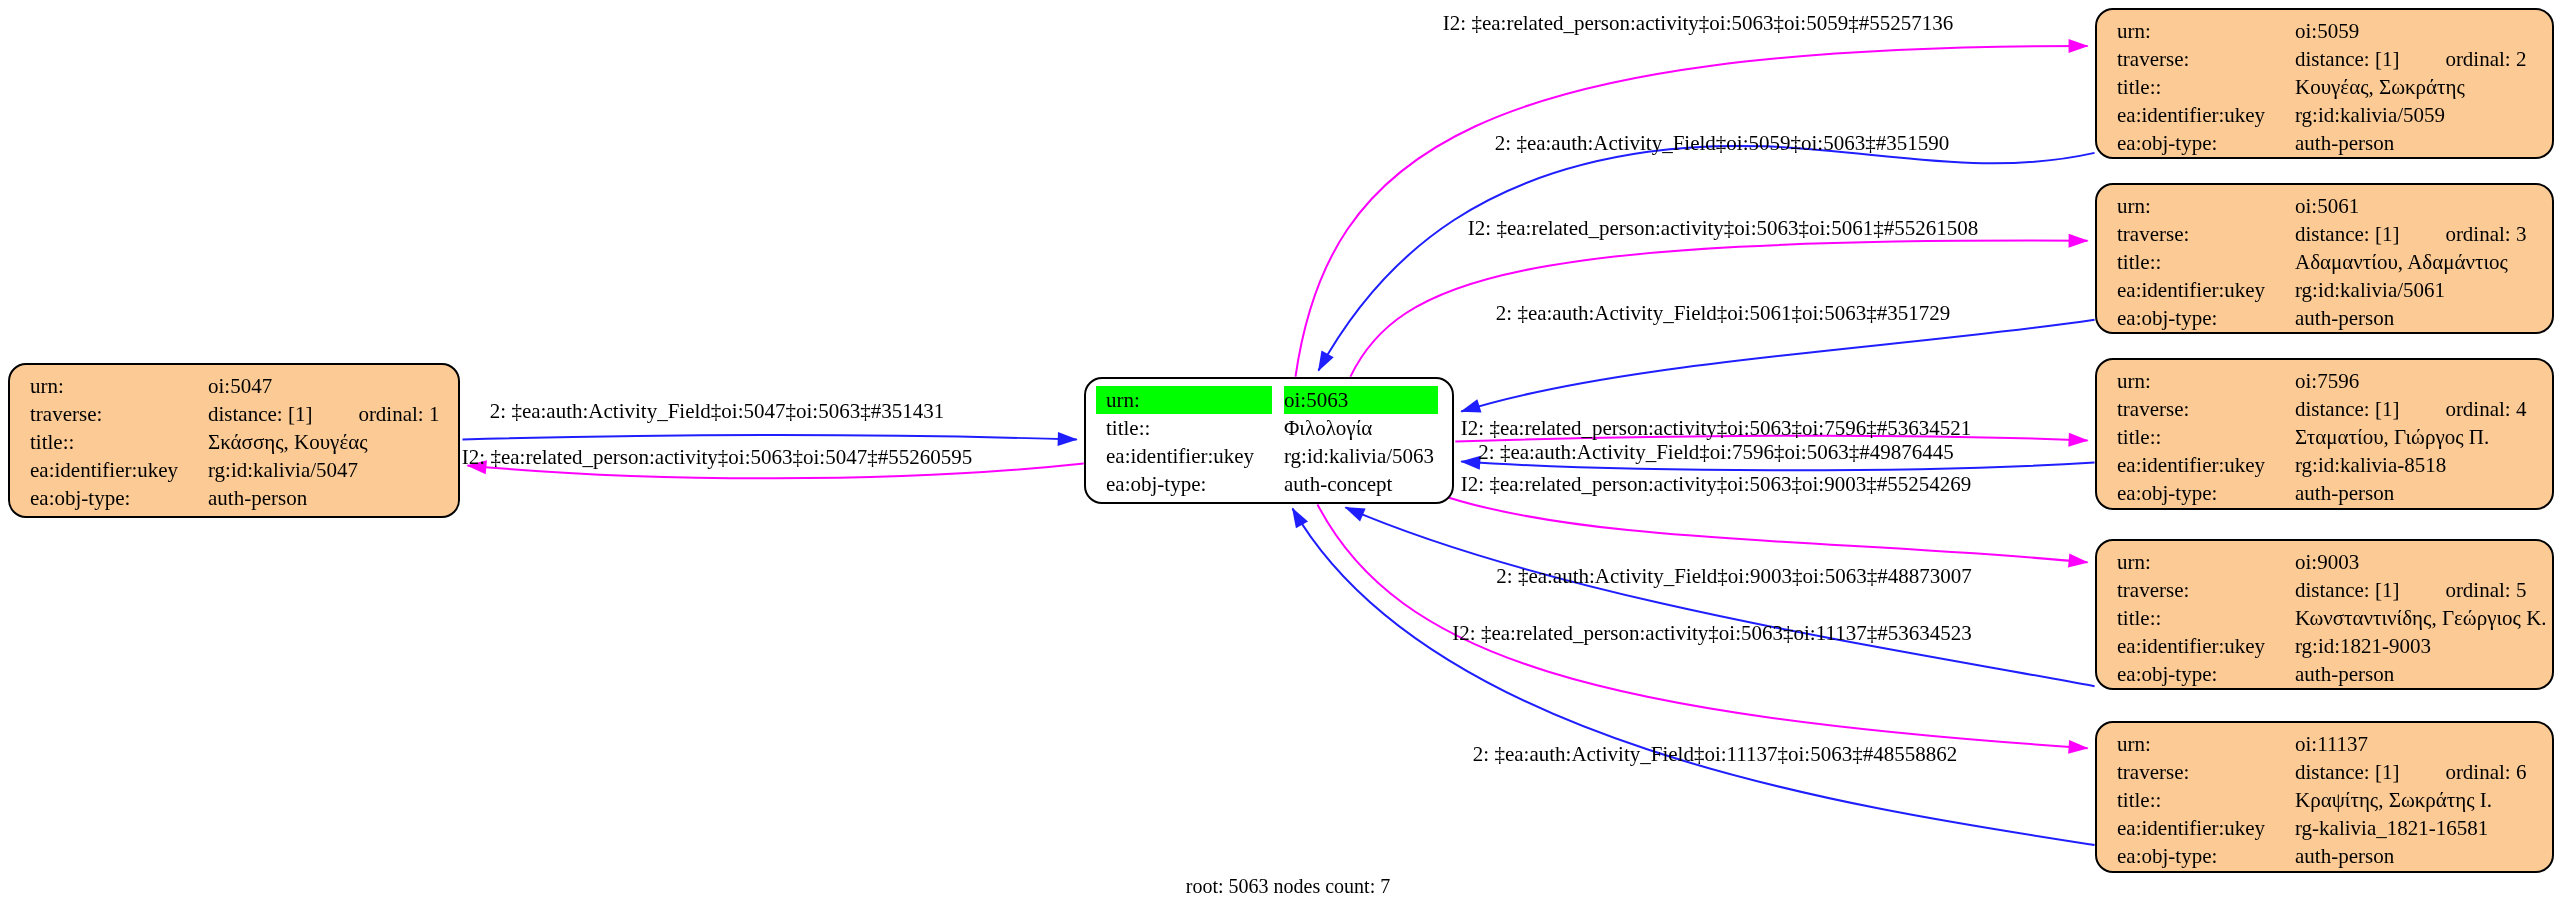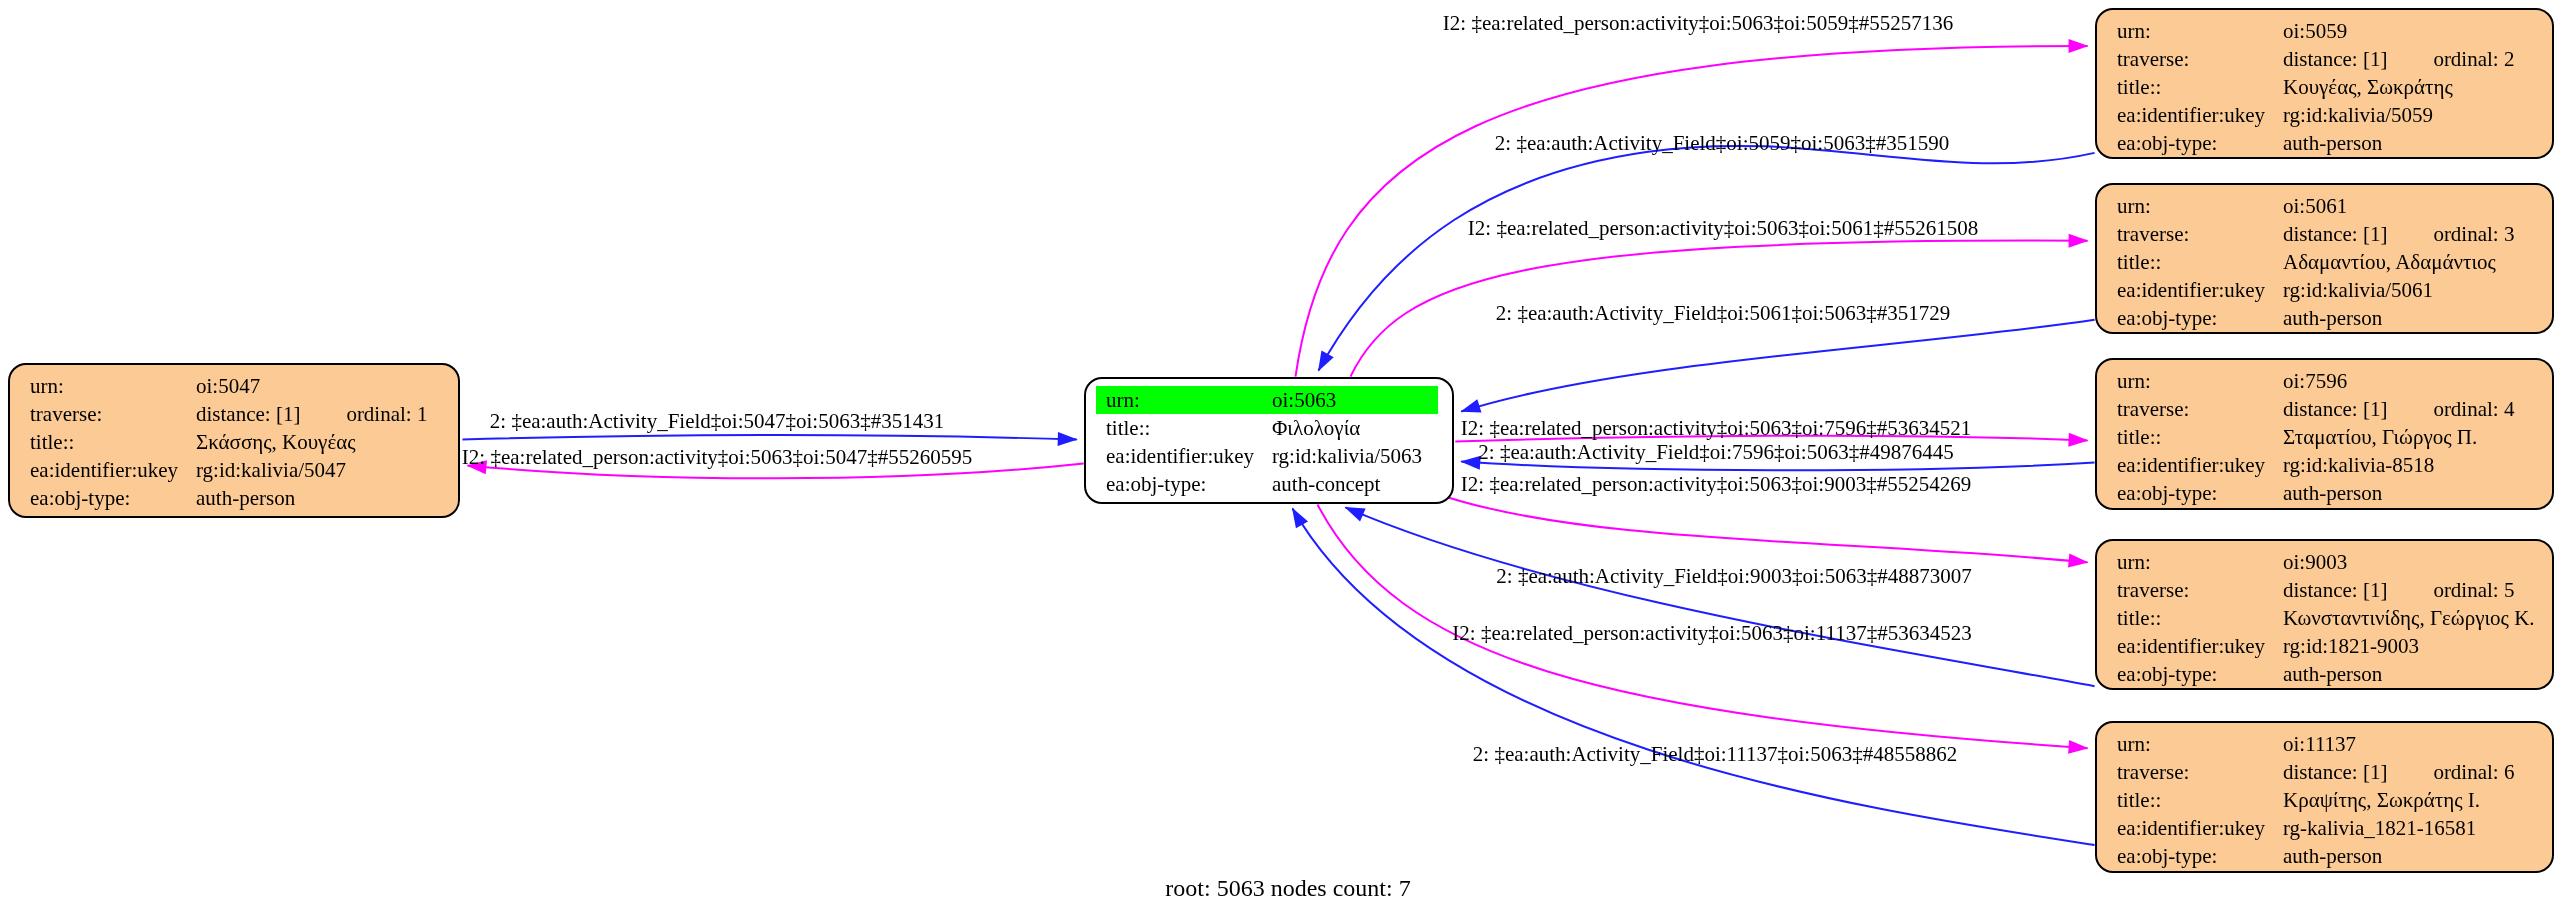--- a/index.html
+++ b/index.html
@@ -20,33 +20,33 @@
   .node{
     position:absolute;box-sizing:border-box;
     background:var(--node-fill);
     border:2px solid var(--node-stroke);
     border-radius:18px;
     padding-top:7px;
     font-size:21px;
   }
   .node.root{background:var(--root-fill);}
   .row{
-    display:grid;grid-template-columns:176px 1fr;column-gap:0;
+    display:grid;grid-template-columns:176px 1fr;column-gap:12px;
     line-height:28px;padding:0 14px 0 10px;white-space:nowrap;
   }
   .row .lbl{padding-left:10px;}
   .row.hl .lbl,.row.hl .val{background:var(--hl);}
   .val.traverse{display:flex;gap:46px;}
   .edge-label{
     position:absolute;transform:translate(-50%,-50%);
     font-size:21px;white-space:nowrap;
   }
   .caption{
     position:absolute;left:0;right:0;top:875px;text-align:center;
-    font-size:24px;
+    font-size:20px;
   }
 </style>
 </head>
 <body>
 
 <div class="canvas">
   <svg id="edges-svg" viewBox="0 0 2579 911" xmlns="http://www.w3.org/2000/svg">
       <defs>
         <marker id="arr-blue" markerUnits="userSpaceOnUse" markerWidth="24" markerHeight="18" refX="20" refY="8" orient="auto">
           <path d="M1,1 L21,8 L1,15 z" fill="#1e1eff"></path>
@@ -62,21 +62,21 @@
       <path d="M 1352 377 C 1400 278 1520 238 2090 241" fill="none" stroke="#ff00ff" stroke-width="2" marker-end="url(#arr-magenta)"></path>
       <path d="M 2097 320 C 1900 349 1625 361 1463 412" fill="none" stroke="#1e1eff" stroke-width="2" marker-end="url(#arr-blue)"></path>
       <path d="M 1457 442 C 1650 436 1900 433 2090 441" fill="none" stroke="#ff00ff" stroke-width="2" marker-end="url(#arr-magenta)"></path>
       <path d="M 2097 463 C 1920 474 1625 473 1463 462" fill="none" stroke="#1e1eff" stroke-width="2" marker-end="url(#arr-blue)"></path>
       <path d="M 1450 498 C 1600 545 1850 540 2090 563" fill="none" stroke="#ff00ff" stroke-width="2" marker-end="url(#arr-magenta)"></path>
       <path d="M 2097 687 C 1900 650 1560 600 1347 508" fill="none" stroke="#1e1eff" stroke-width="2" marker-end="url(#arr-blue)"></path>
       <path d="M 1319 505 C 1400 660 1600 716 2090 749" fill="none" stroke="#ff00ff" stroke-width="2" marker-end="url(#arr-magenta)"></path>
       <path d="M 2097 846 C 1850 808 1430 745 1294 509" fill="none" stroke="#1e1eff" stroke-width="2" marker-end="url(#arr-blue)"></path>
     </svg>
   <div id="labels-layer">
-      <div class="edge-label" style="left: 717px; top: 421px;">2: ‡ea:auth:Activity_Field‡oi:5047‡oi:5063‡#351431</div>
+      <div class="edge-label" style="left: 717px; top: 411px;">2: ‡ea:auth:Activity_Field‡oi:5047‡oi:5063‡#351431</div>
       <div class="edge-label" style="left: 717px; top: 457px;">I2: ‡ea:related_person:activity‡oi:5063‡oi:5047‡#55260595</div>
       <div class="edge-label" style="left: 1698px; top: 23px;">I2: ‡ea:related_person:activity‡oi:5063‡oi:5059‡#55257136</div>
       <div class="edge-label" style="left: 1722px; top: 143px;">2: ‡ea:auth:Activity_Field‡oi:5059‡oi:5063‡#351590</div>
       <div class="edge-label" style="left: 1723px; top: 228px;">I2: ‡ea:related_person:activity‡oi:5063‡oi:5061‡#55261508</div>
       <div class="edge-label" style="left: 1723px; top: 313px;">2: ‡ea:auth:Activity_Field‡oi:5061‡oi:5063‡#351729</div>
       <div class="edge-label" style="left: 1716px; top: 428px;">I2: ‡ea:related_person:activity‡oi:5063‡oi:7596‡#53634521</div>
       <div class="edge-label" style="left: 1716px; top: 452px;">2: ‡ea:auth:Activity_Field‡oi:7596‡oi:5063‡#49876445</div>
       <div class="edge-label" style="left: 1716px; top: 484px;">I2: ‡ea:related_person:activity‡oi:5063‡oi:9003‡#55254269</div>
       <div class="edge-label" style="left: 1714px; top: 576px; margin-left: 20px;">2: ‡ea:auth:Activity_Field‡oi:9003‡oi:5063‡#48873007</div>
       <div class="edge-label" style="left: 1712px; top: 633px;">I2: ‡ea:related_person:activity‡oi:5063‡oi:11137‡#53634523</div>

